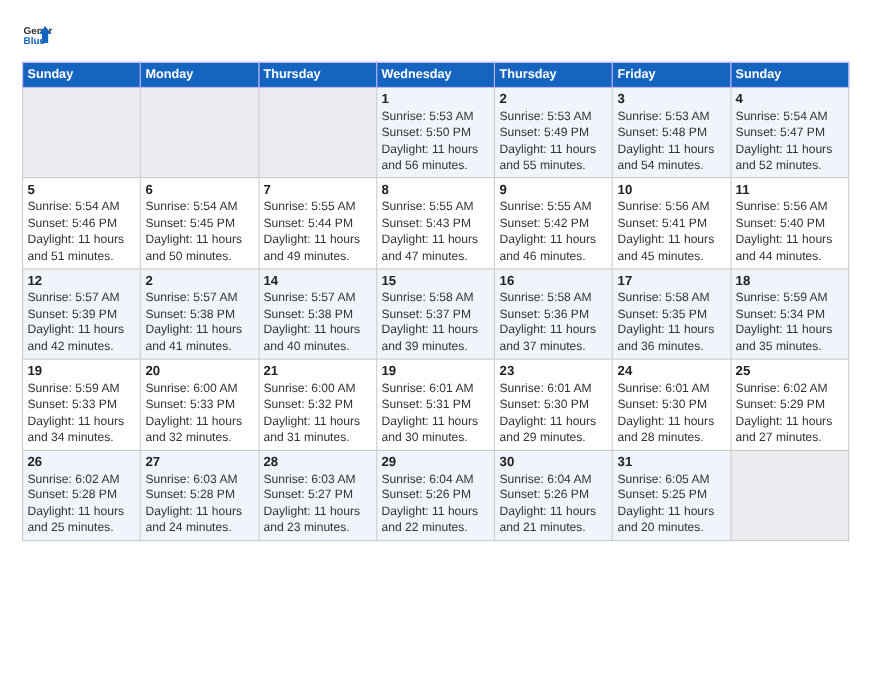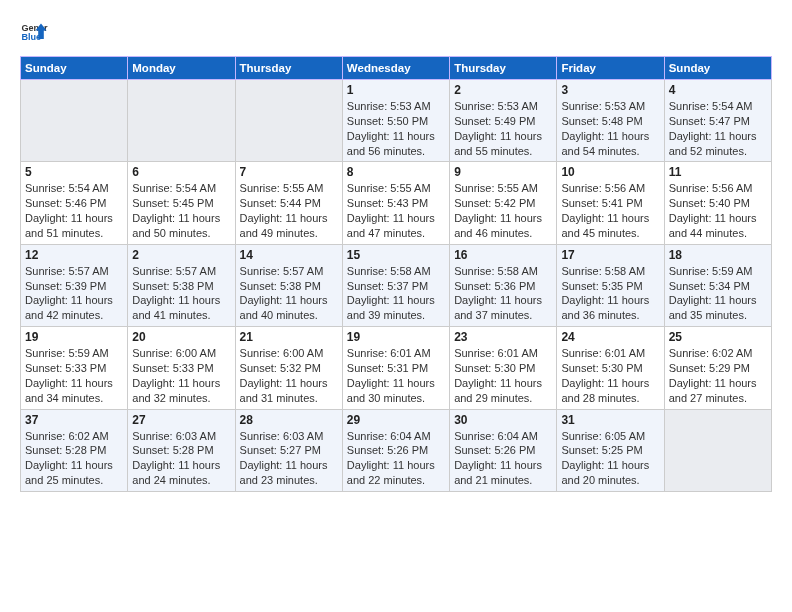--- a/index.html
+++ b/index.html
@@ -298,21 +298,21 @@
           <td>
             <div class="day-num">25</div>
             <div class="day-info" style="white-space: pre-line;">Sunrise: 6:02 AM
 Sunset: 5:29 PM
 Daylight: 11 hours
 and 27 minutes.</div>
           </td>
         </tr>
         <tr class="row-alt">
           <td>
-            <div class="day-num">37</div>
+            <div class="day-num">26</div>
             <div class="day-info" style="white-space: pre-line;">Sunrise: 6:02 AM
 Sunset: 5:28 PM
 Daylight: 11 hours
 and 25 minutes.</div>
           </td>
           <td>
             <div class="day-num">27</div>
             <div class="day-info" style="white-space: pre-line;">Sunrise: 6:03 AM
 Sunset: 5:28 PM
 Daylight: 11 hours

